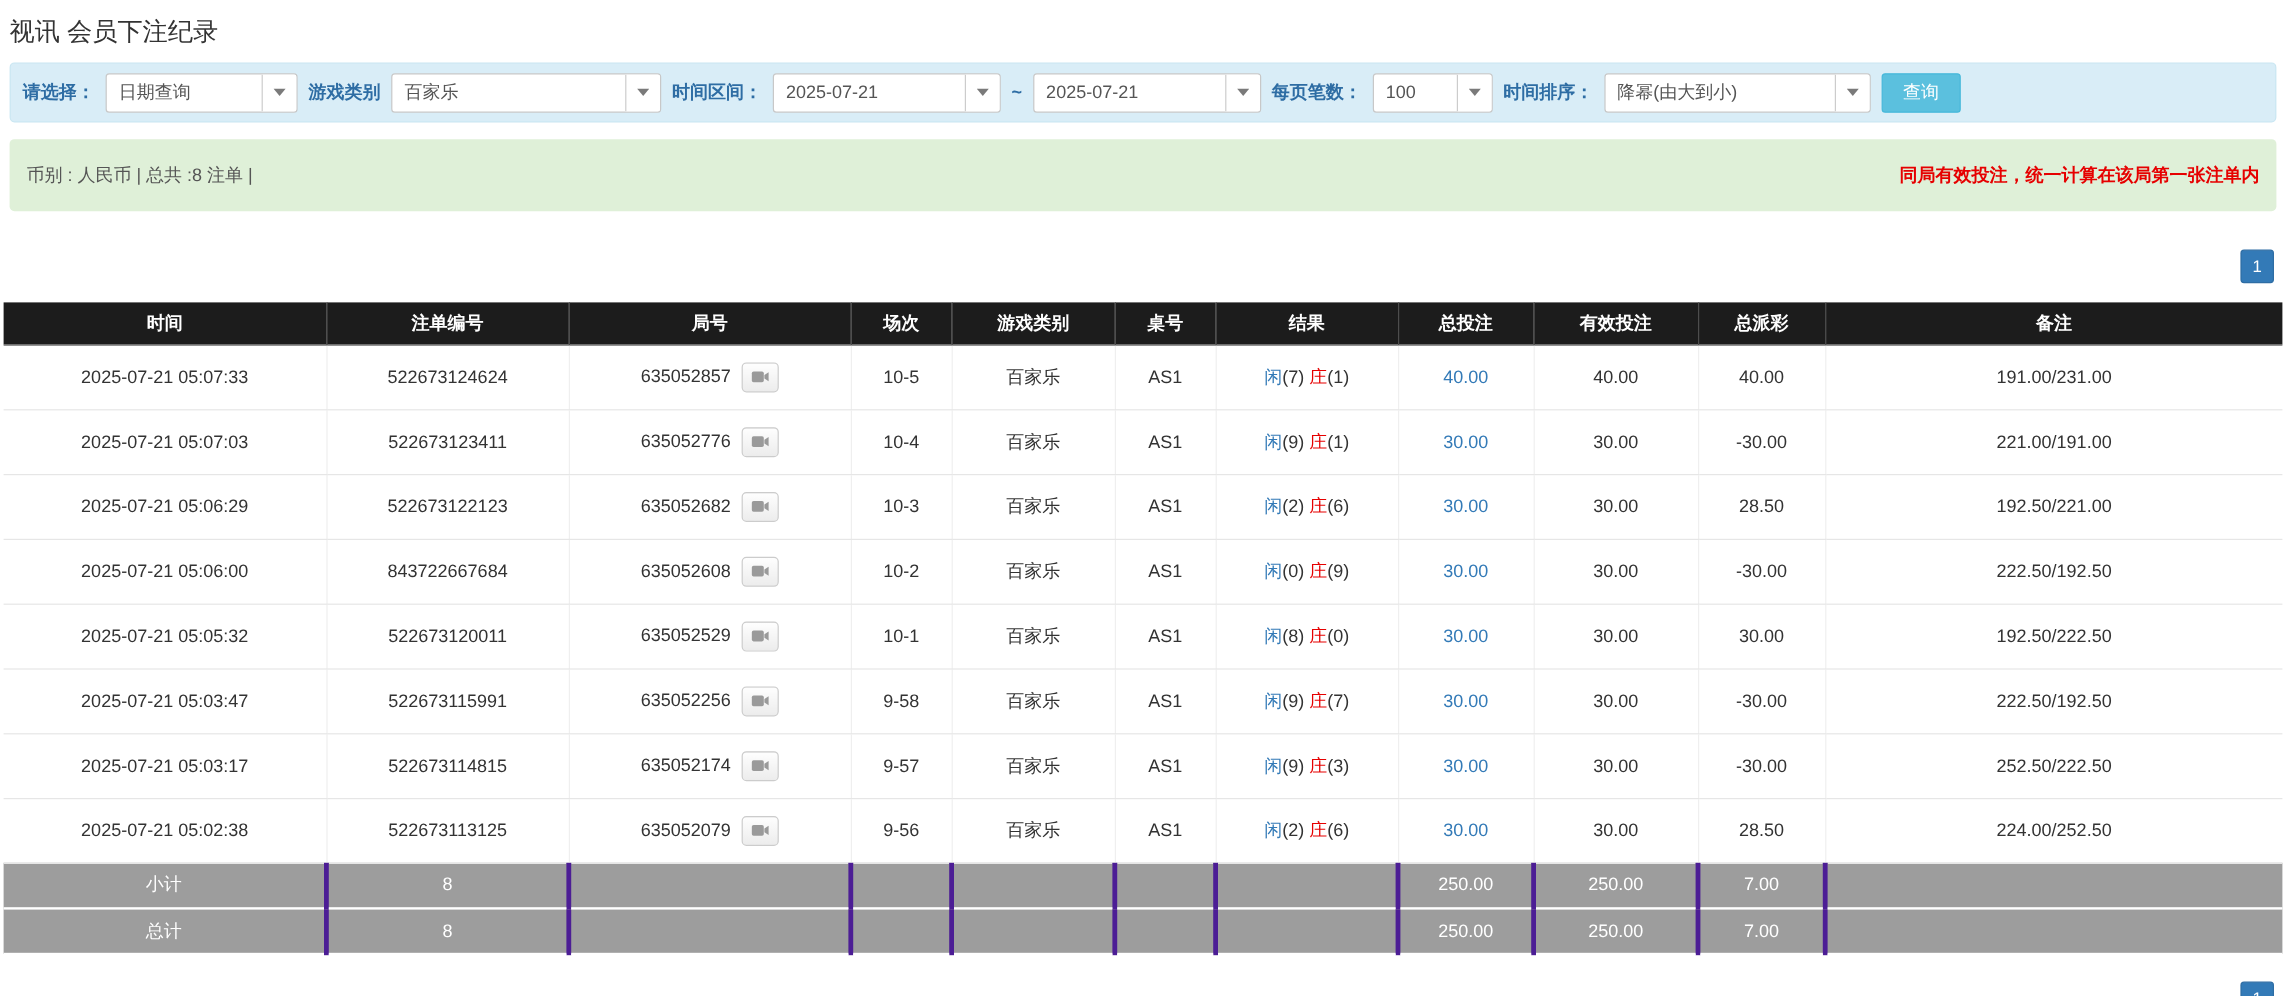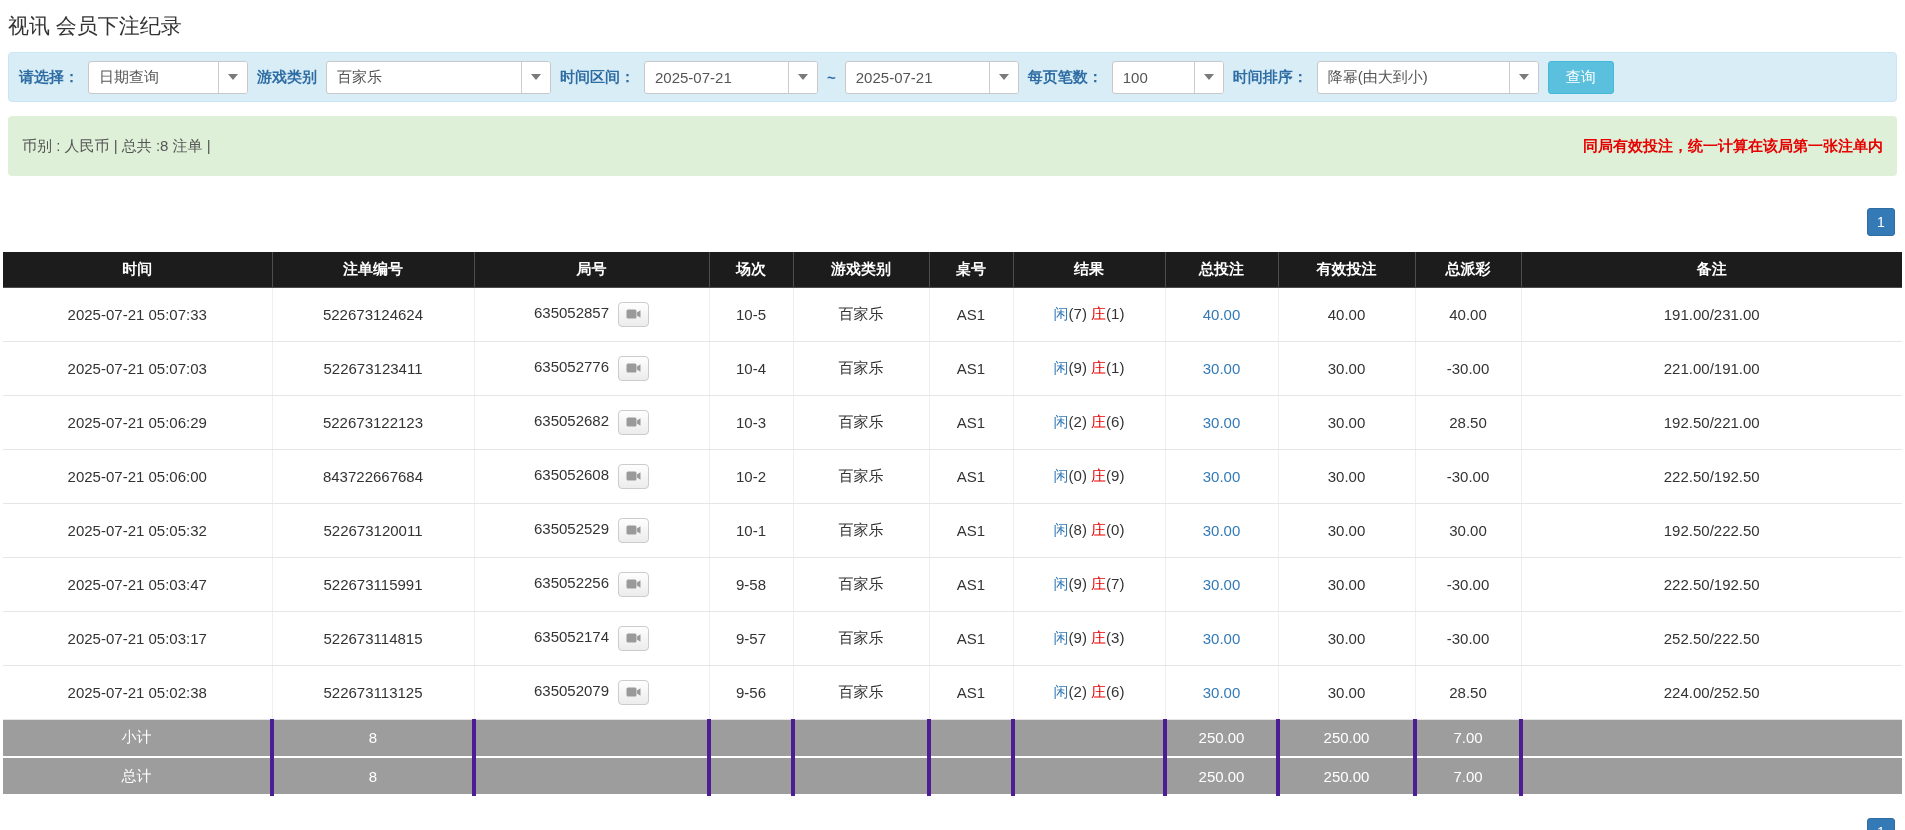--- a/index.html
+++ b/index.html
@@ -34,22 +34,22 @@
     width:29px; border-left:1px solid #ccc; background:#fff;
     display:flex; align-items:center; justify-content:center; flex:none;
   }
   .caret {
     width:0; height:0;
     border-left:5px solid transparent; border-right:5px solid transparent;
     border-top:6px solid #7a7a7a;
   }
   .w-query { width:160px; }
   .w-game  { width:225px; }
-  .w-date  { width:174px;gap:40px; }
-  .w-size  { width:112px; }
+  .w-date  { width:190px;gap:40px; }
+  .w-size  { width:100px; }
   .w-sort  { width:222px; }
   .search-btn {
     background:#5bc0de; border:1px solid #46b8da; color:#fff;
     height:33px; padding:0 17px; border-radius:3px; font-size:15px; cursor:pointer;
     font-family:inherit;
   }
   
   .summary-bar {
     margin:14px 8px 0; background:#dff0d8; border-radius:4px;
     height:60px; padding:0 14px;

